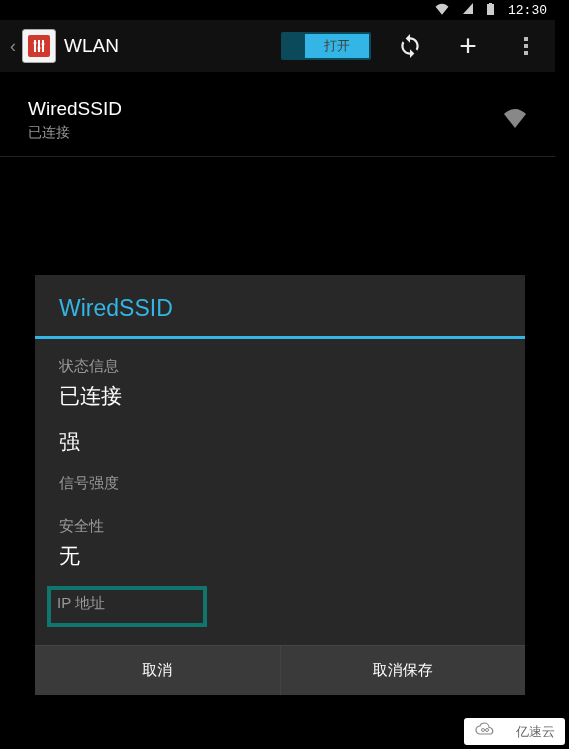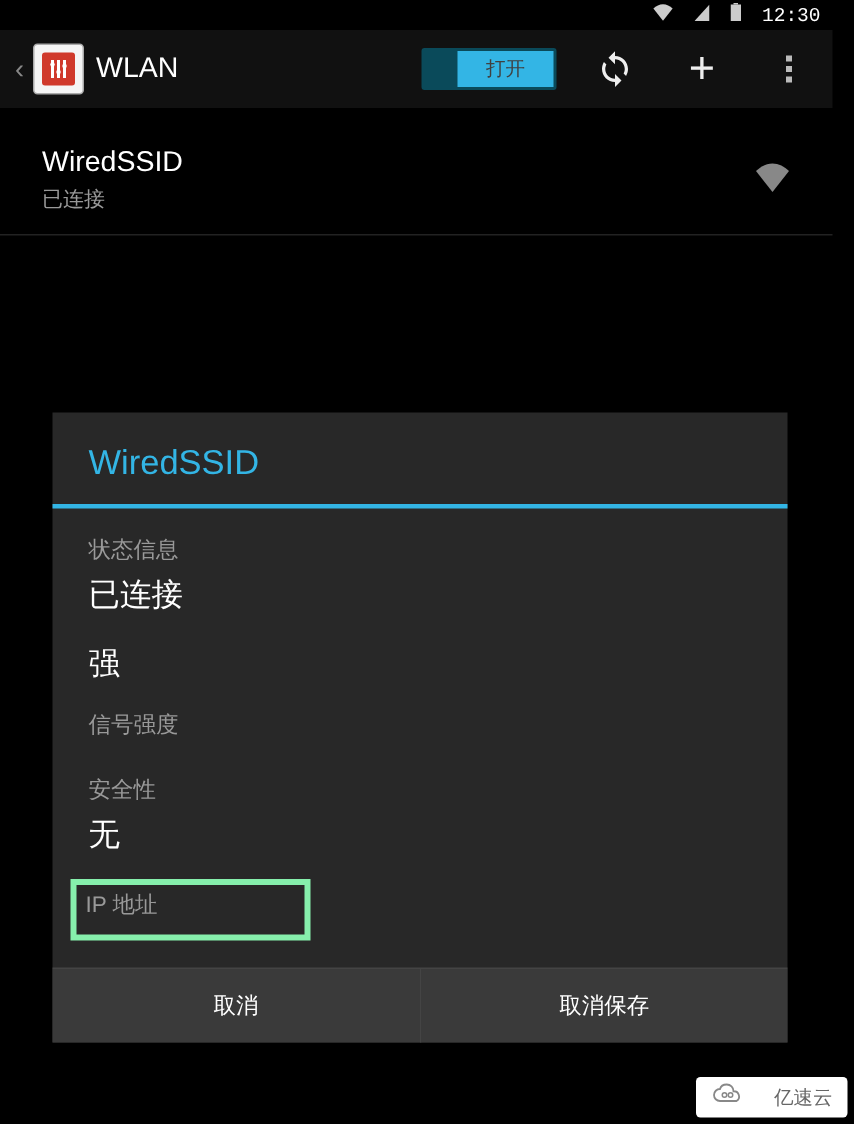--- a/index.html
+++ b/index.html
@@ -178,21 +178,21 @@
       font-weight: 400;
     }
     .dialog-body {
       padding: 16px 18px 8px;
     }
     .detail-row {
       margin-bottom: 14px;
       padding: 2px 6px;
     }
     .detail-row.highlighted {
-      border: 4px solid #86efac;
+      border: 4px solid #0f766e;
       padding: 4px 6px;
       margin-left: -6px;
       margin-right: 300px;
       margin-bottom: 10px;
     }
     .detail-label {
       color: #999;
       font-size: 15px;
       margin-bottom: 6px;
     }

